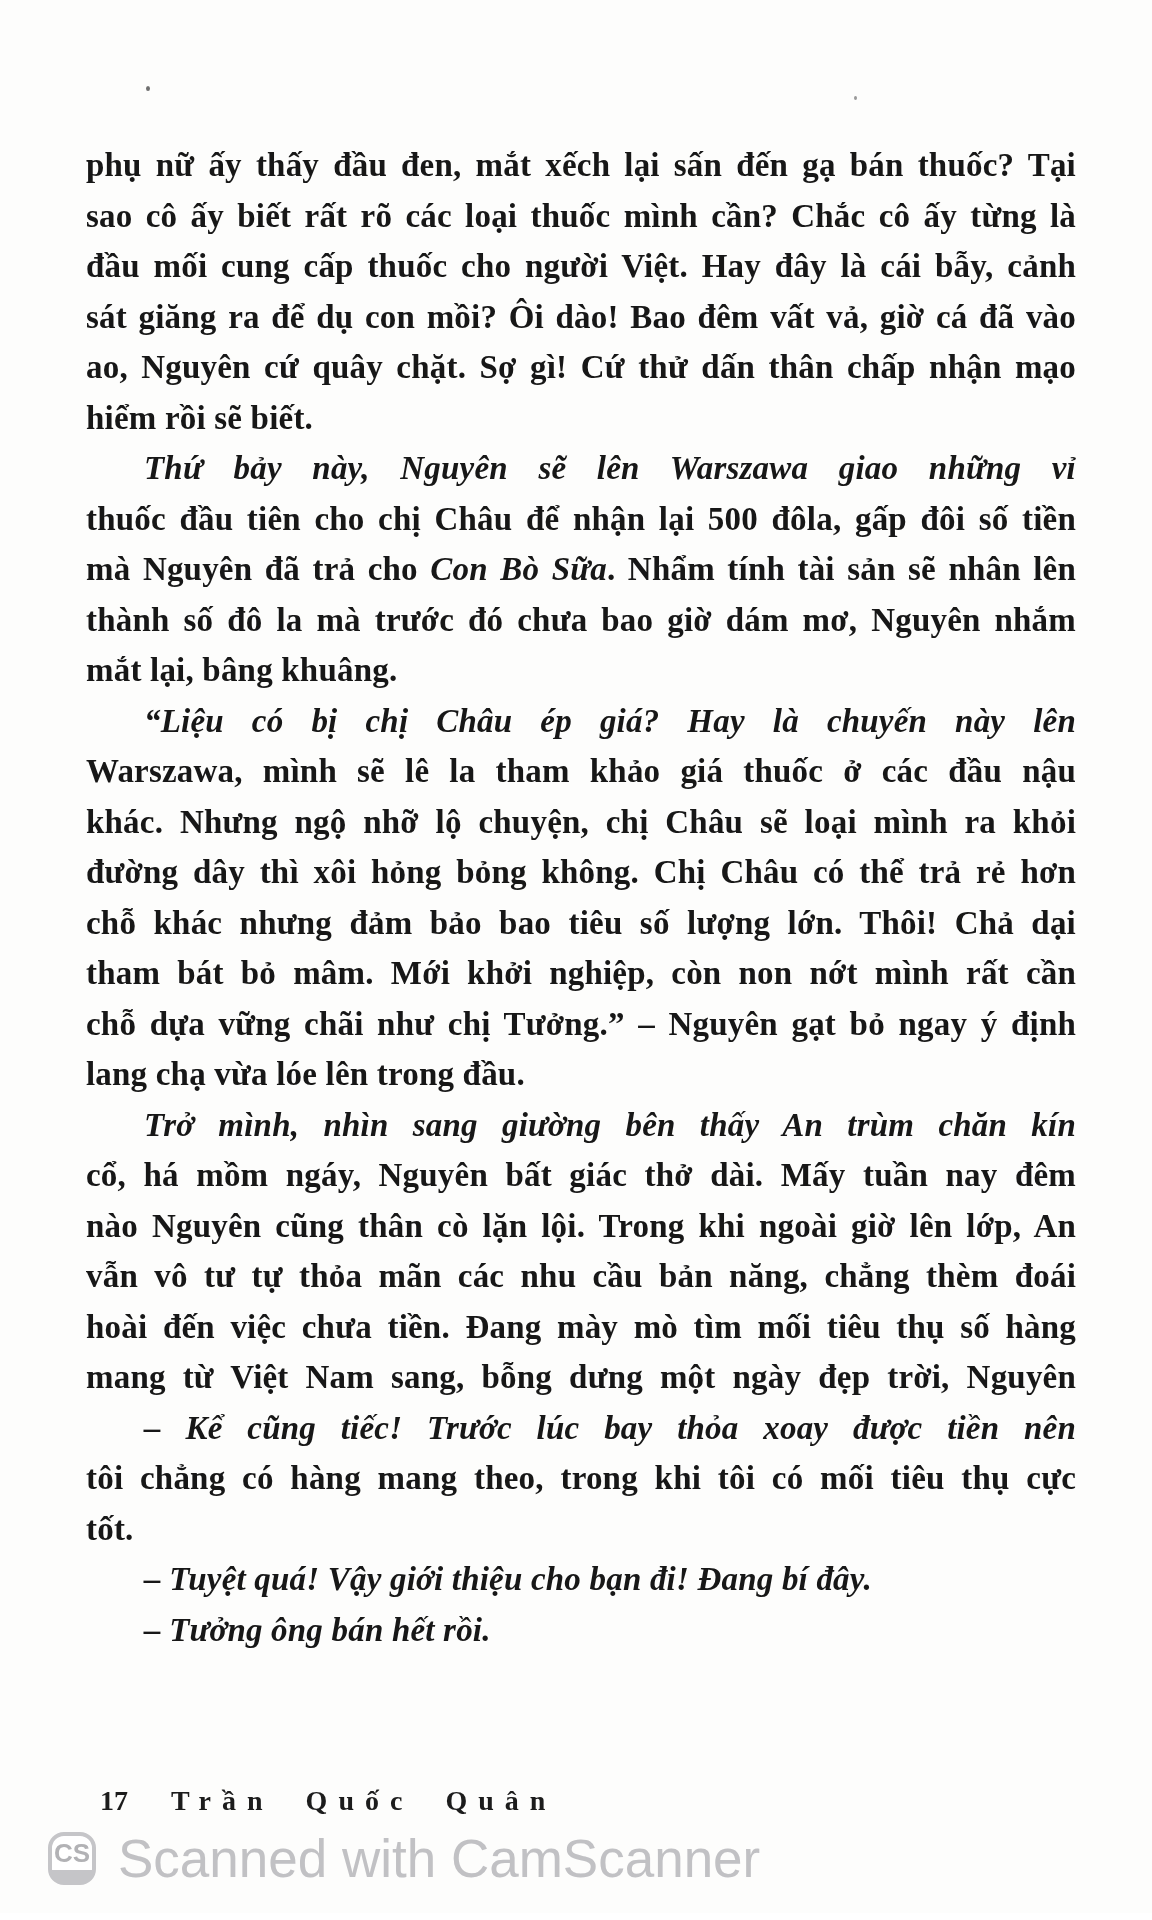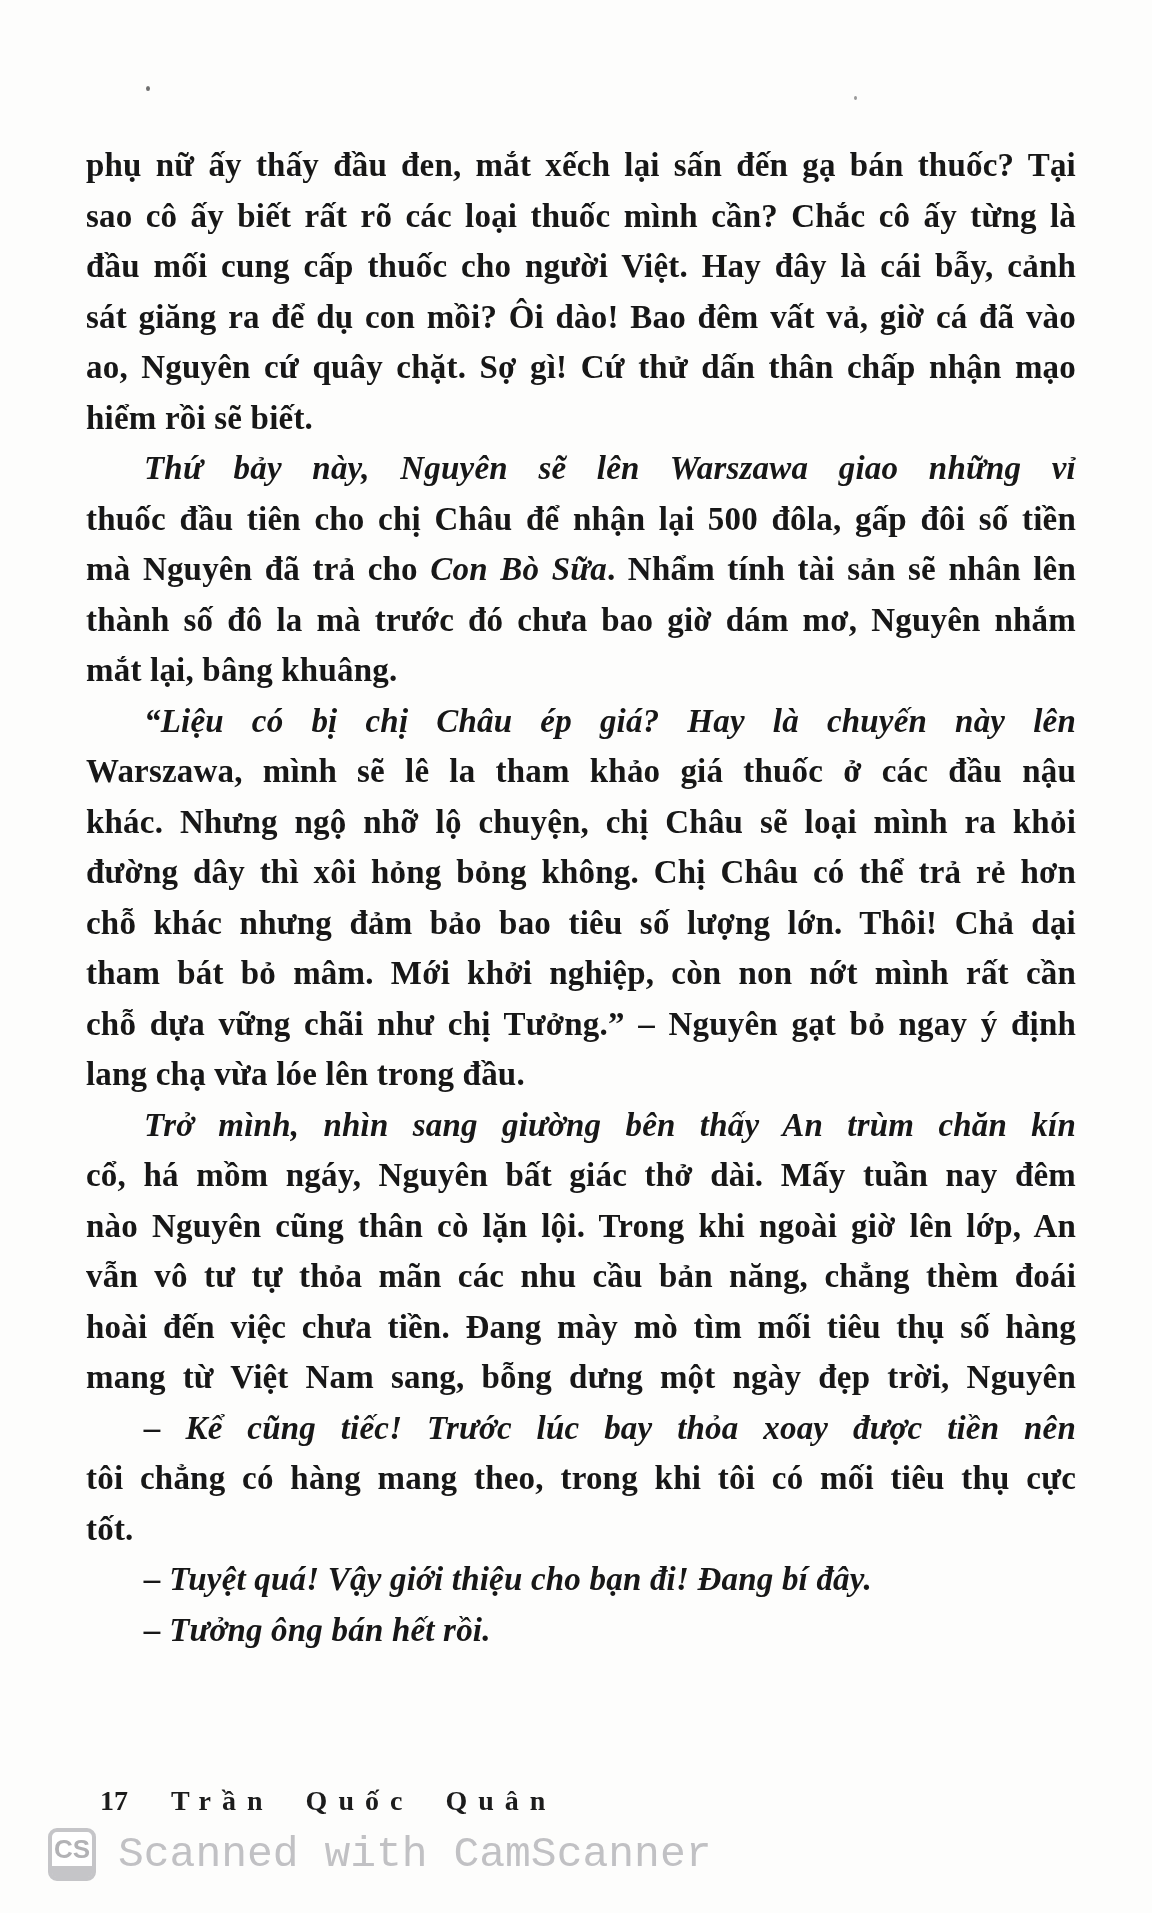--- a/index.html
+++ b/index.html
@@ -64,21 +64,21 @@
     left: 48px;
     top: 1828px;
     display: flex;
     align-items: center;
   }
   .cs-icon {
     position: relative;
     width: 40px;
     height: 45px;
     border: 4px solid #c5c5c8;
-    border-radius: 9px;
+    border-radius: 16px;
     background: #ffffff;
     flex: 0 0 auto;
   }
   .cs-icon .cs-label {
     position: absolute;
     top: 2px;
     left: 0;
     right: 0;
     text-align: center;
     font-family: "Liberation Sans", sans-serif;
@@ -90,22 +90,22 @@
     position: absolute;
     left: 0;
     right: 0;
     bottom: 0;
     height: 11px;
     background: #c5c5c8;
     border-radius: 0 0 4px 4px;
   }
   .watermark-text {
     margin-left: 22px;
-    font-family: Liberation Mono, monospace;
-    font-size: 43px;
+    font-family: Liberation Sans, sans-serif;
+    font-size: 53px;
     font-weight: 400;
     color: #c1c1c4;
     white-space: nowrap;
   }
   .speck {
     position: absolute;
     background: #6f6f6f;
     border-radius: 50%;
   }
   .speck-1 { left: 146px; top: 86px; width: 4px; height: 5px; }

